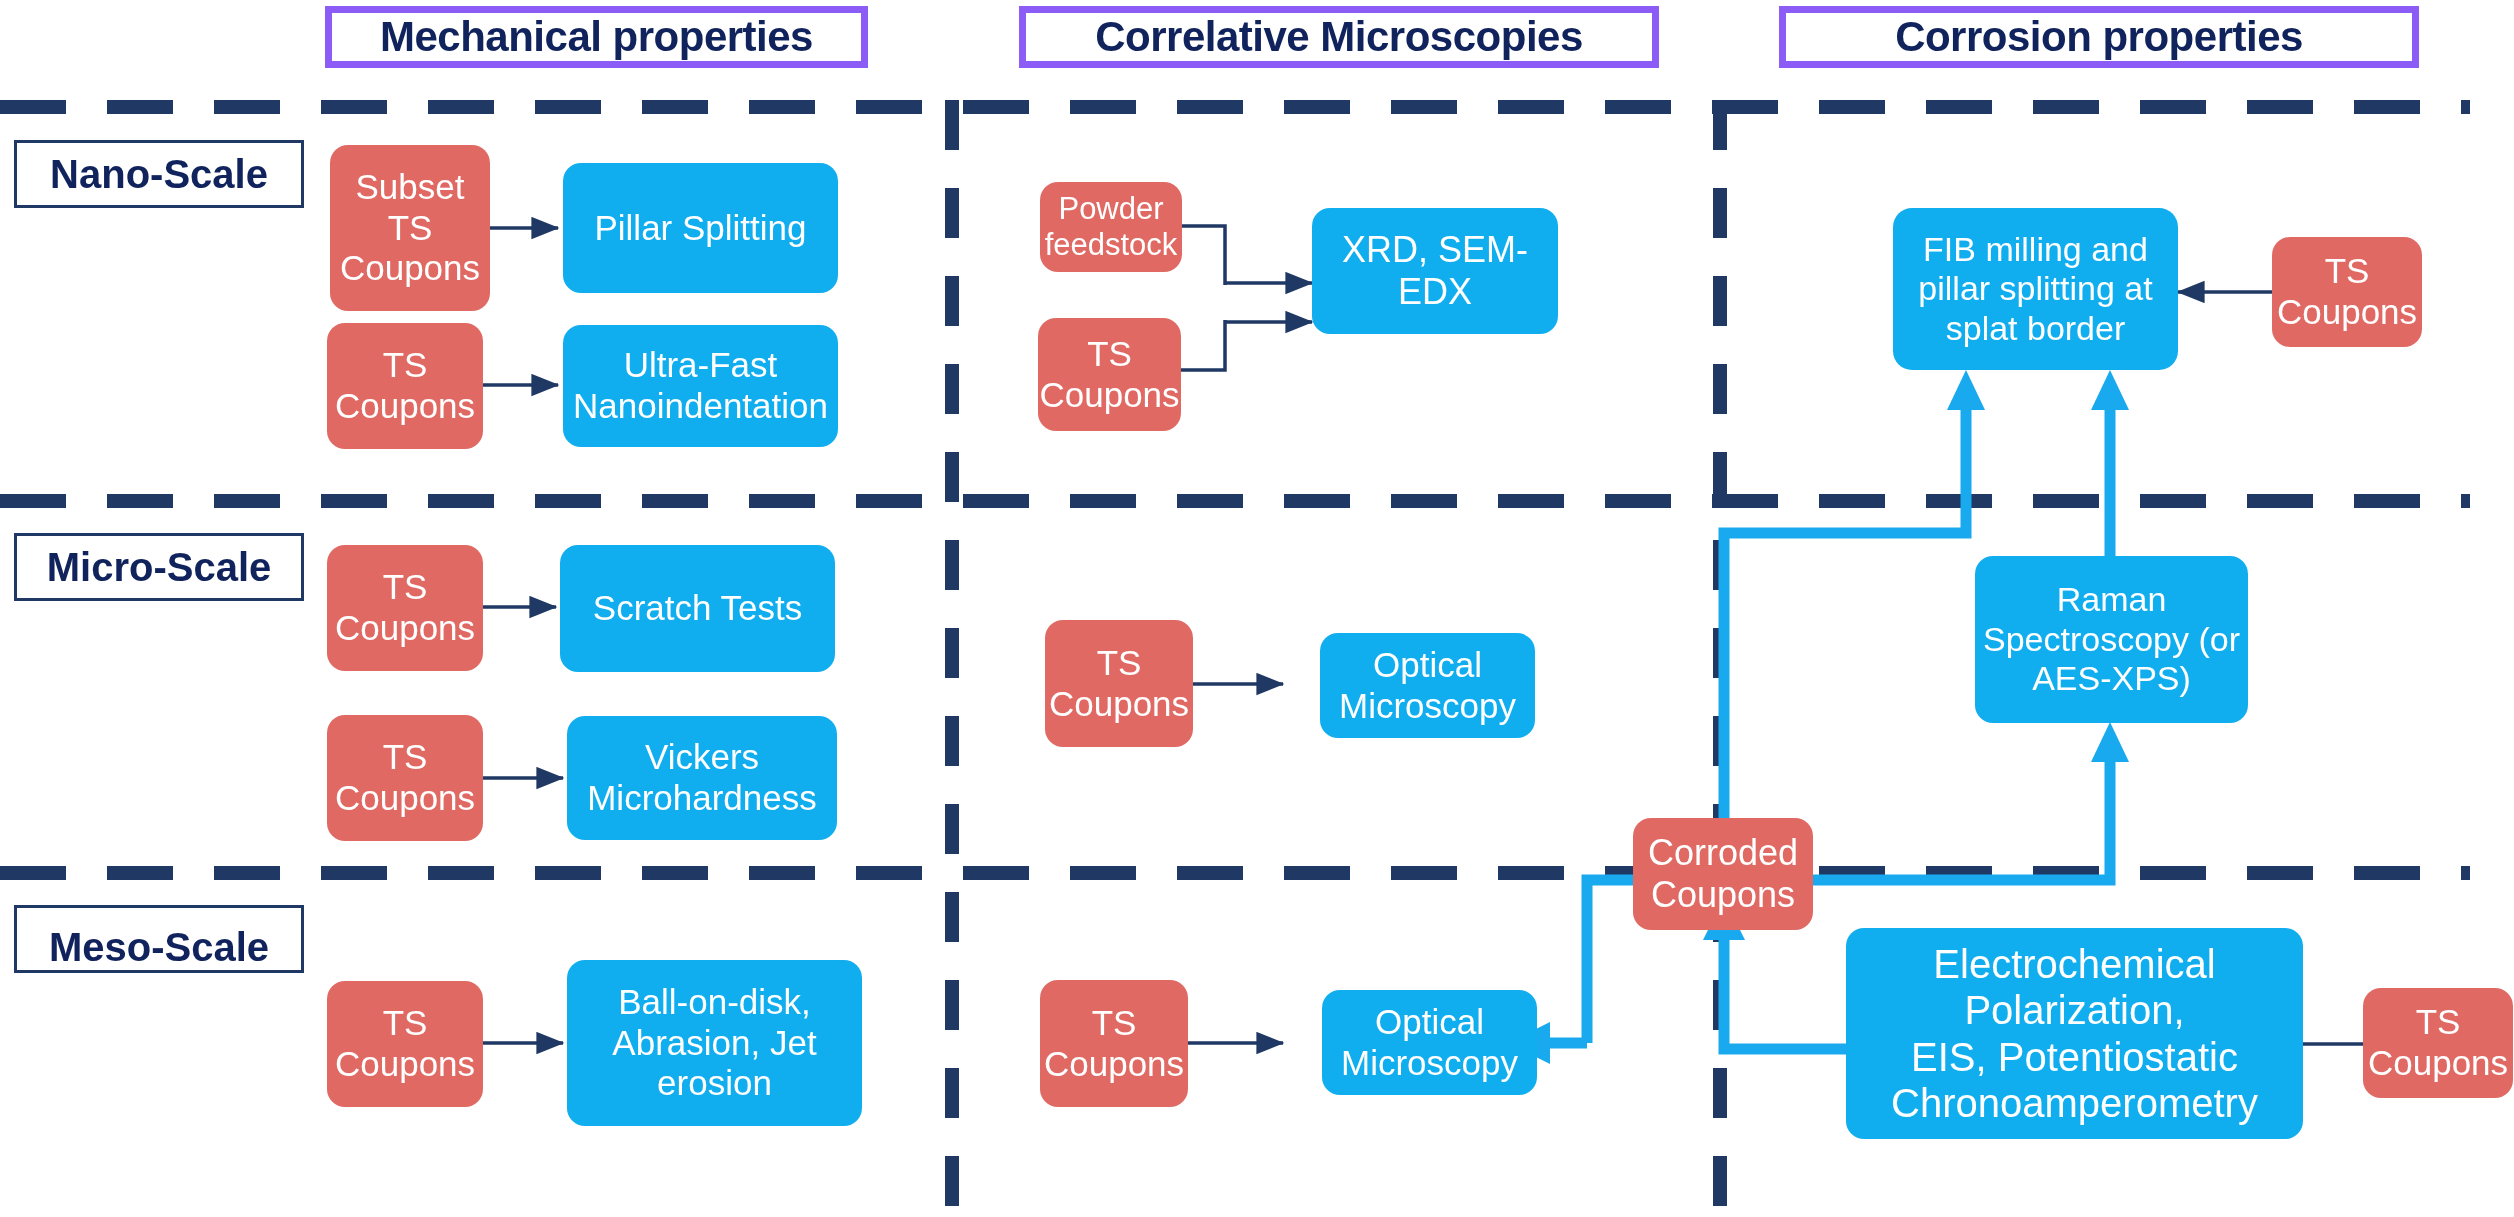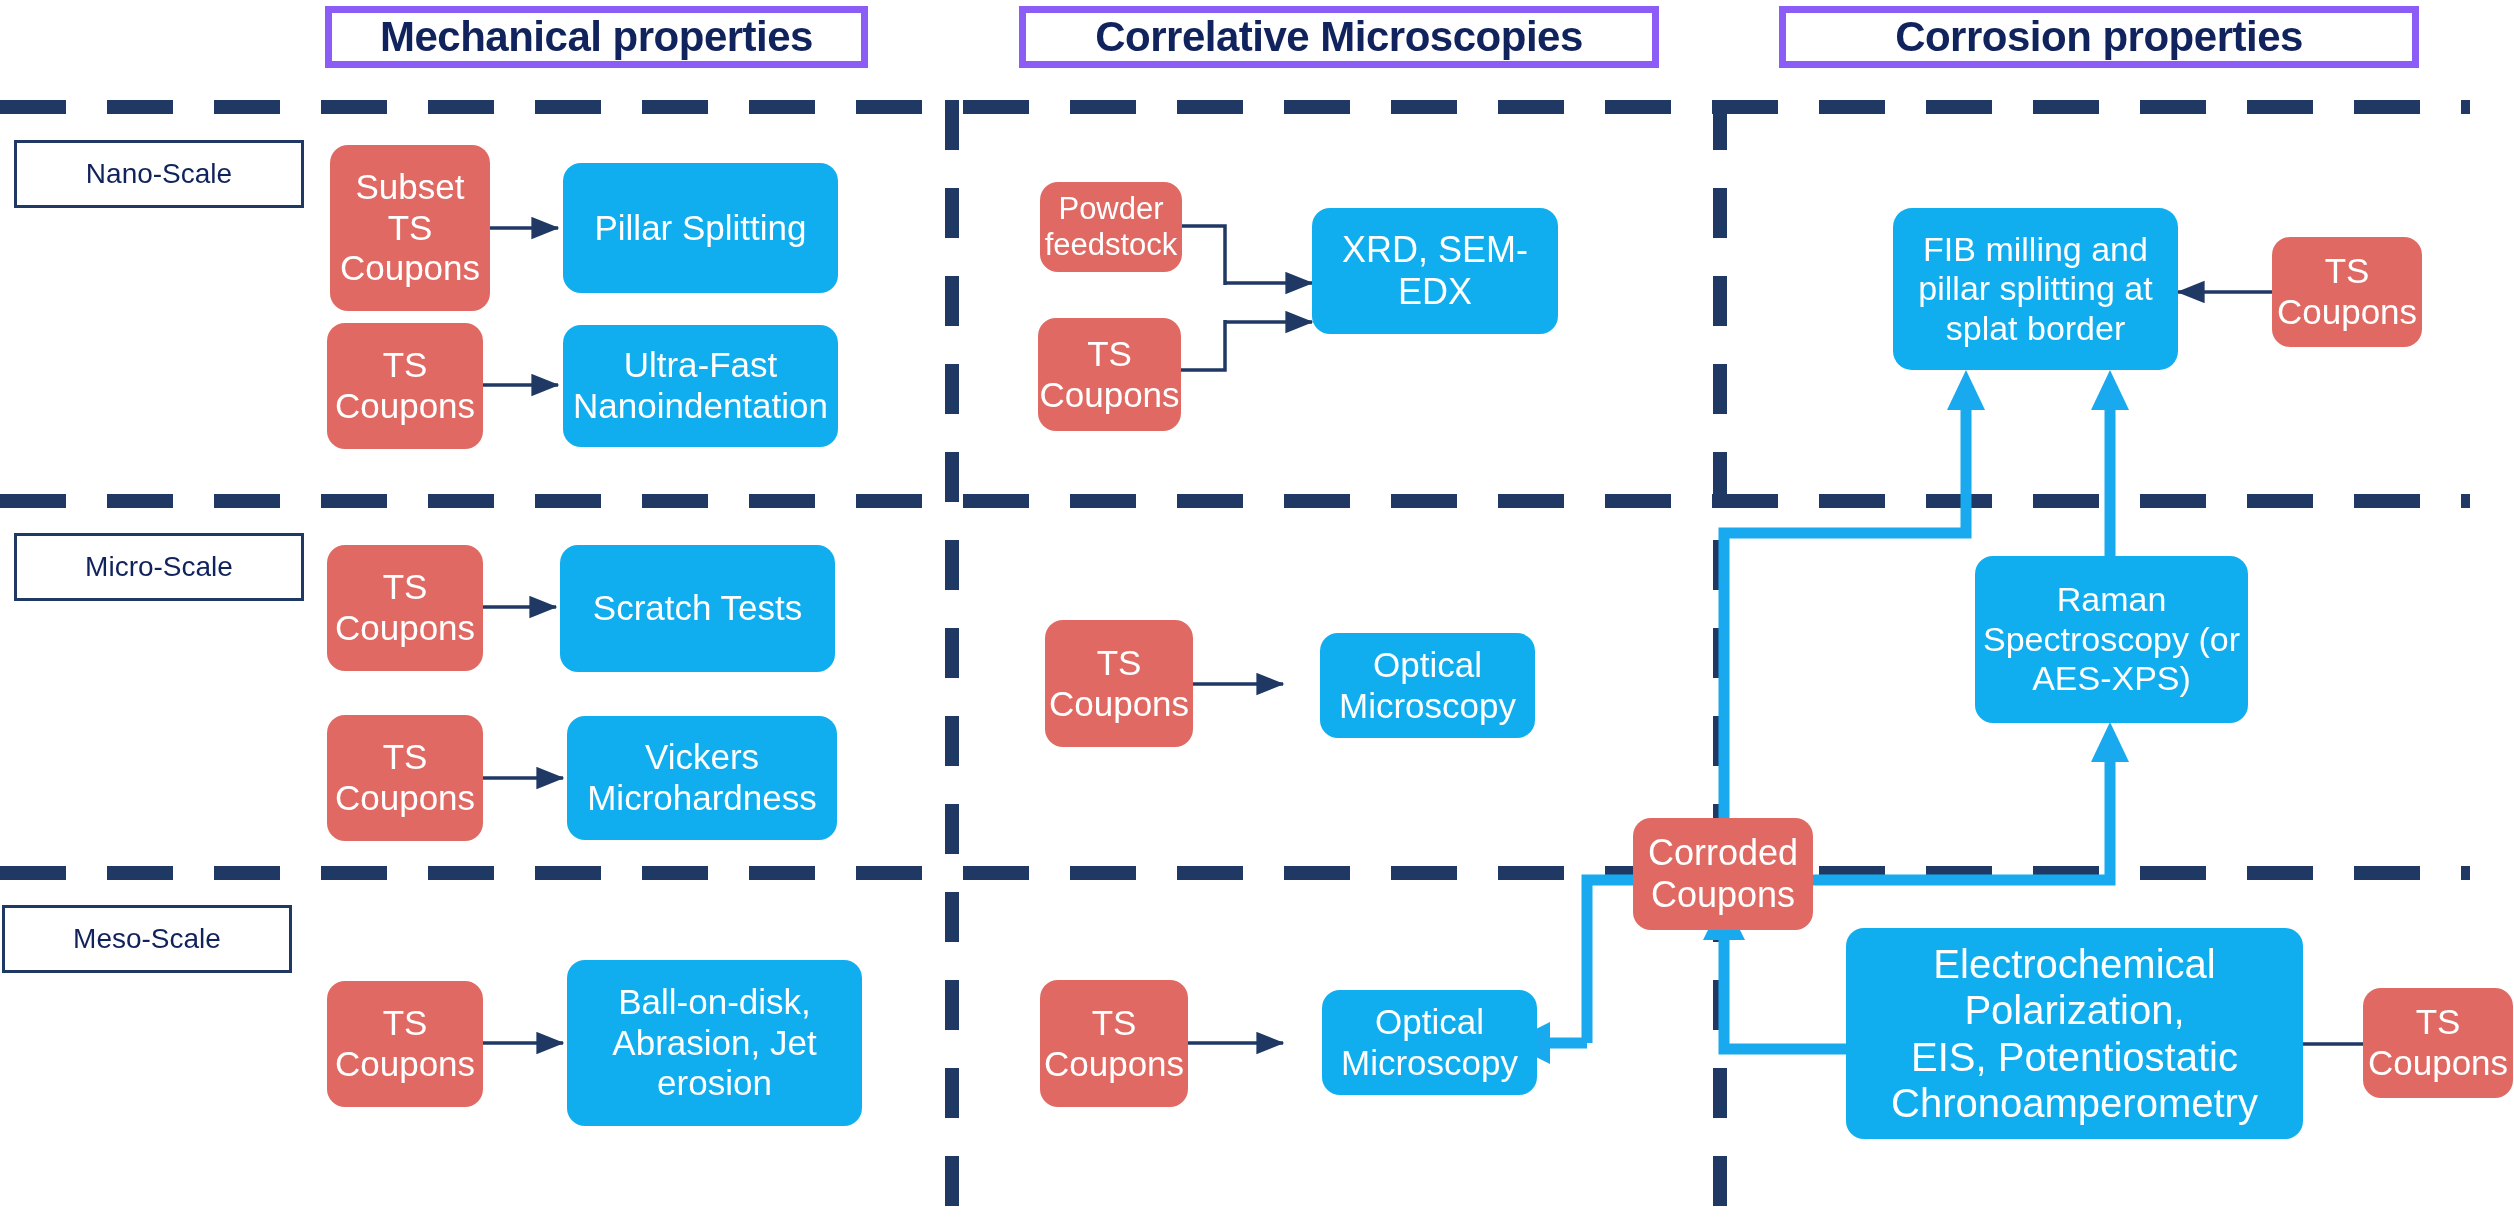--- a/index.html
+++ b/index.html
@@ -30,27 +30,27 @@
     text-align: center;
     letter-spacing: -0.5px;
     box-sizing: border-box;
   }
   
   .scale-label {
     position: absolute;
     border: 3px solid #1f3864;
     background: #ffffff;
     color: #11235c;
-    font-weight: normal;
+    font-weight: bold;
     display: flex;
     align-items: center;
     justify-content: center;
     text-align: center;
     box-sizing: border-box;
-    font-size: 28px;
+    font-size: 40px;
   }
   
   .hline {
     position: absolute;
     height: 14px;
     background-image: repeating-linear-gradient(
       to right,
       #1f3864 0px, #1f3864 66px,
       rgba(0,0,0,0) 66px, rgba(0,0,0,0) 107px);
   }
@@ -115,21 +115,21 @@
 
   <div class="vline" style="left:945px; top:100px; height:1117px;"></div>
   <div class="vline" style="left:1713px; top:100px; height:1117px;"></div>
 
   <div class="scale-label" style="left:14px; top:140px; width:290px; height:68px;">
     <span>Nano-Scale</span>
   </div>
   <div class="scale-label" style="left:14px; top:533px; width:290px; height:68px;">
     <span>Micro-Scale</span>
   </div>
-  <div class="scale-label" style="left:2px; top:905px; width:290px; height:68px;">
+  <div class="scale-label" style="left:14px; top:905px; width:290px; height:68px;align-items:flex-end;">
     <span>Meso-Scale</span>
   </div>
 
   <svg id="arrows-dark" viewBox="0 0 2514 1217" xmlns="http://www.w3.org/2000/svg">
     <defs>
       <marker id="dk" markerWidth="9" markerHeight="9" refX="7.6" refY="3.2" orient="auto" markerUnits="strokeWidth">
         <path d="M0,0 L8,3.2 L0,6.4 z" fill="#1f3864"></path>
       </marker>
       <marker id="dkl" markerWidth="9" markerHeight="9" refX="7.6" refY="3.2" orient="auto" markerUnits="strokeWidth">
         <path d="M0,0 L8,3.2 L0,6.4 z" fill="#1f3864"></path>

